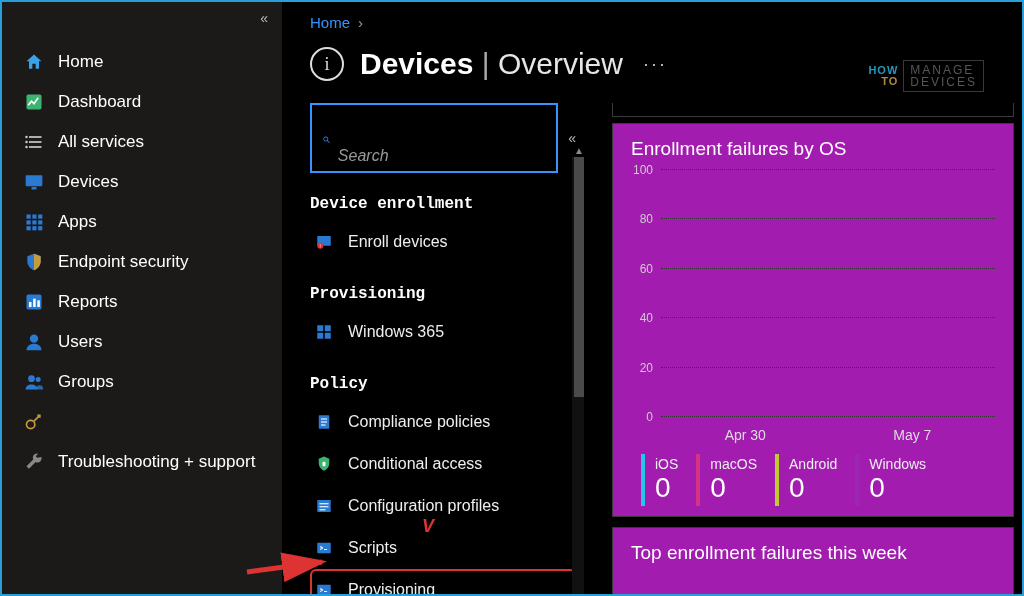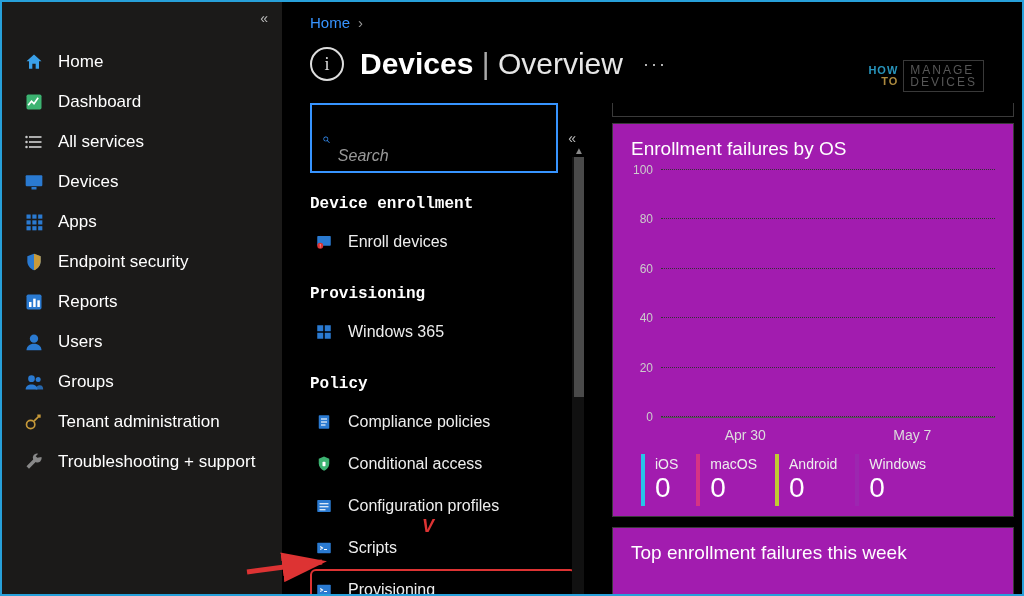--- a/index.html
+++ b/index.html
@@ -334,21 +334,20 @@
         </span>
         <span>Groups</span>
       </li>
       <li class="nav-item">
         <span class="nav-icon">
           <svg viewBox="0 0 24 24" width="20" height="20">
               <circle fill="none" stroke="#c79a3a" stroke-width="2" cx="8" cy="15" r="5"></circle>
               <path stroke="#c79a3a" stroke-width="2" d="M12 11l7-7m-3 0h3v3"></path>
             </svg>
         </span>
-        <span>Tenant administration</span>
       </li>
       <li class="nav-item">
         <span class="nav-icon">
           <svg viewBox="0 0 24 24" width="20" height="20">
               <path fill="#888" d="M21 6a5 5 0 01-7 6l-8 8-3-3 8-8a5 5 0 016-7l-3 3 2 2z"></path>
             </svg>
         </span>
         <span>Troubleshooting + support</span>
       </li>
     </ul>

